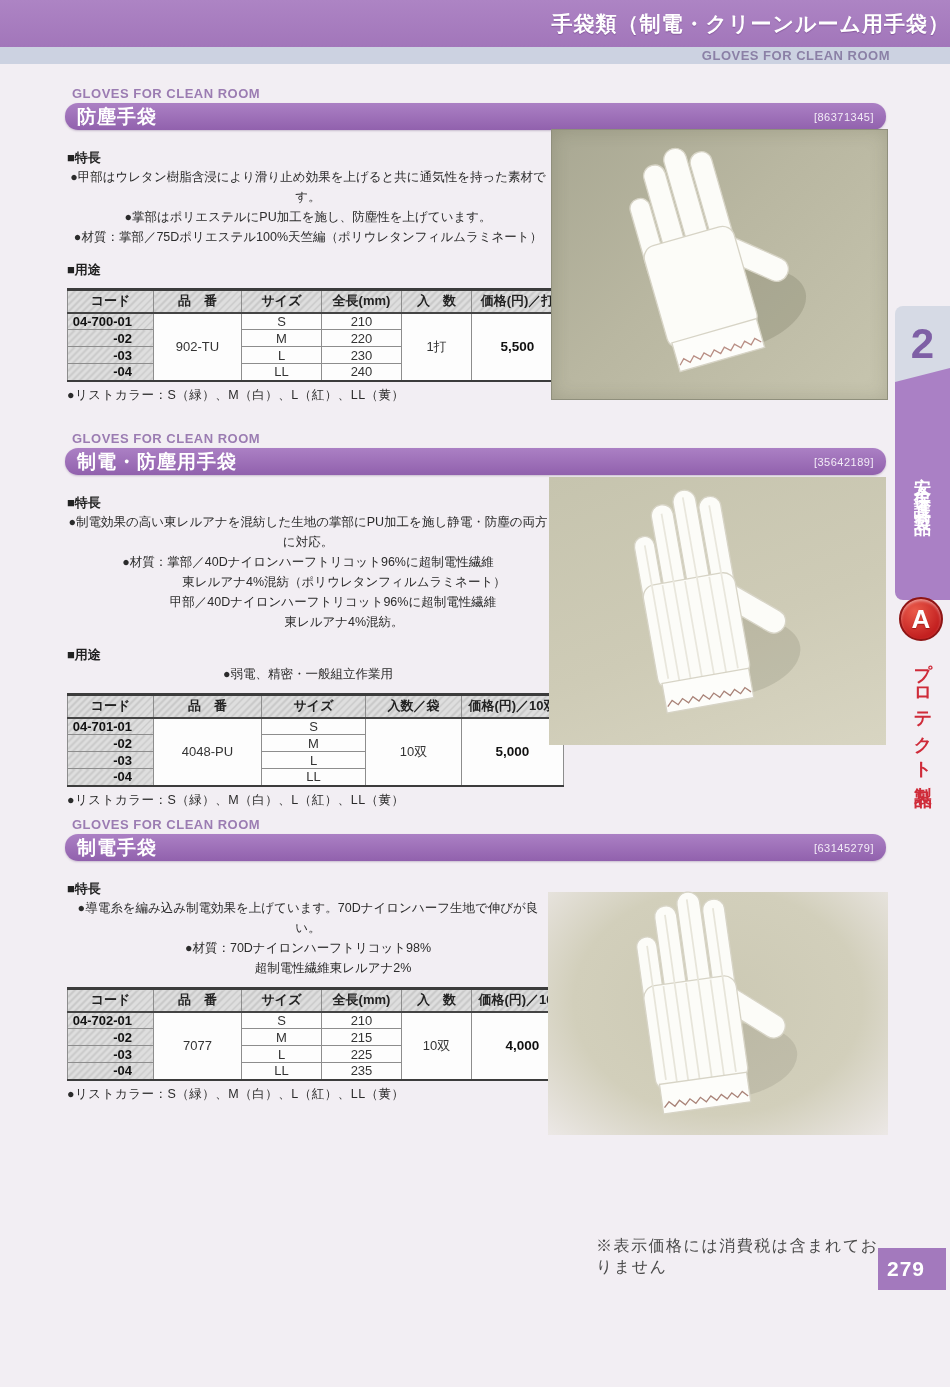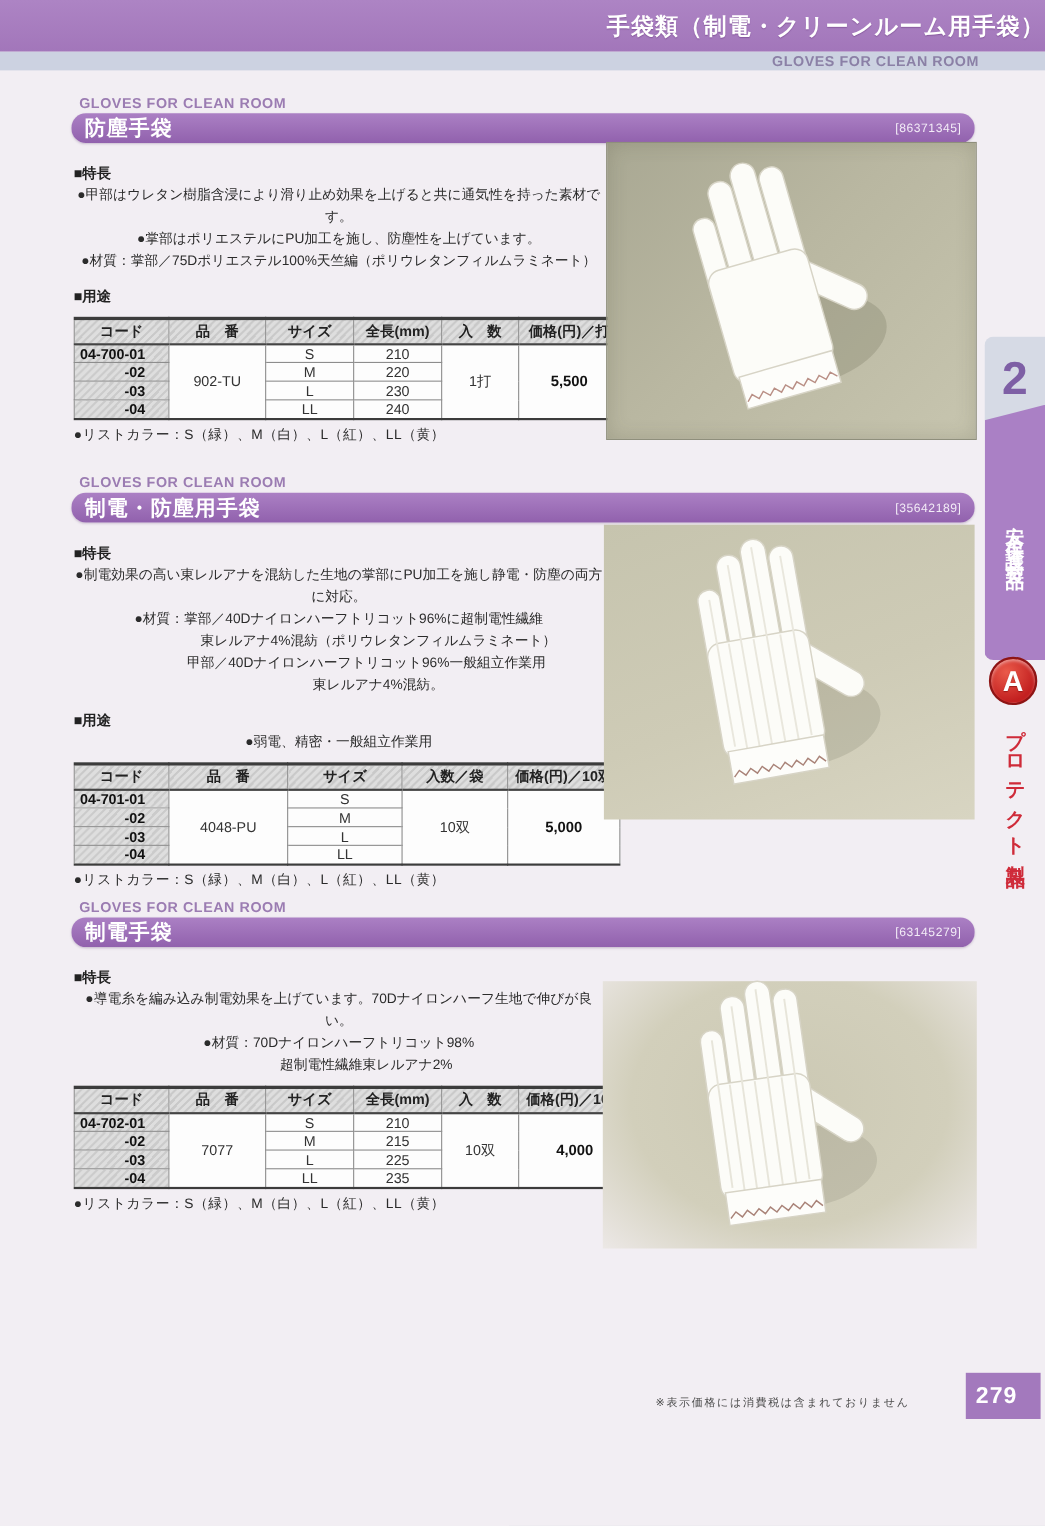--- a/index.html
+++ b/index.html
@@ -119,22 +119,22 @@
   }
   .side-badge-letter { color:#fff; font-size:26px; font-weight:bold; line-height:1; text-shadow:0 1px 1px rgba(100,0,0,.5); }
   .side-red-label {
     position:absolute; right:15px; top:650px;
     writing-mode:vertical-rl; text-orientation:upright;
     color:#cf2b39; font-size:18px; font-weight:bold; letter-spacing:4px;
   }
 
   
   .tax-note {
-    position:absolute; left:596px; top:1268px; width:290px;
-    font-size:10px; color:#4a4a4a; letter-spacing:1.5px;
+    position:absolute; left:596px; top:1236px; width:290px;
+    font-size:16px; color:#4a4a4a; letter-spacing:1.5px;font-family:Liberation Mono, monospace;
   }
   .page-num-box {
     position:absolute; right:4px; top:1248px; width:68px; height:42px;
     background:#a379bd; display:flex; align-items:center;
   }
   .page-num { color:#fff; font-size:21px; font-weight:bold; padding-left:9px; letter-spacing:1px; }
 </style>
 </head>
 <body>
 
@@ -208,21 +208,21 @@
   <section class="product" style="top:431px">
     <div class="eyebrow">GLOVES FOR CLEAN ROOM</div>
     <div class="banner">
       <span class="banner-title">制電・防塵用手袋</span>
       <span class="banner-code">[35642189]</span>
     </div>
     <div class="feat-head">■特長</div>
     <div class="feat-line">●制電効果の高い東レルアナを混紡した生地の掌部にPU加工を施し静電・防塵の両方に対応。</div>
     <div class="feat-line">●材質：掌部／40Dナイロンハーフトリコット96%に超制電性繊維</div>
     <div class="feat-line indent2">東レルアナ4%混紡（ポリウレタンフィルムラミネート）</div>
-    <div class="feat-line indent1">甲部／40Dナイロンハーフトリコット96%一般組立作業用</div>
+    <div class="feat-line indent1">甲部／40Dナイロンハーフトリコット96%に超制電性繊維</div>
     <div class="feat-line indent2">東レルアナ4%混紡。</div>
     <div class="use-head">■用途</div>
     <div class="feat-line">●弱電、精密・一般組立作業用</div>
 
     <table class="spec-table">
       <colgroup>
           <col style="width:86px">
           <col style="width:108px">
           <col style="width:104px">
           <col style="width:96px">

